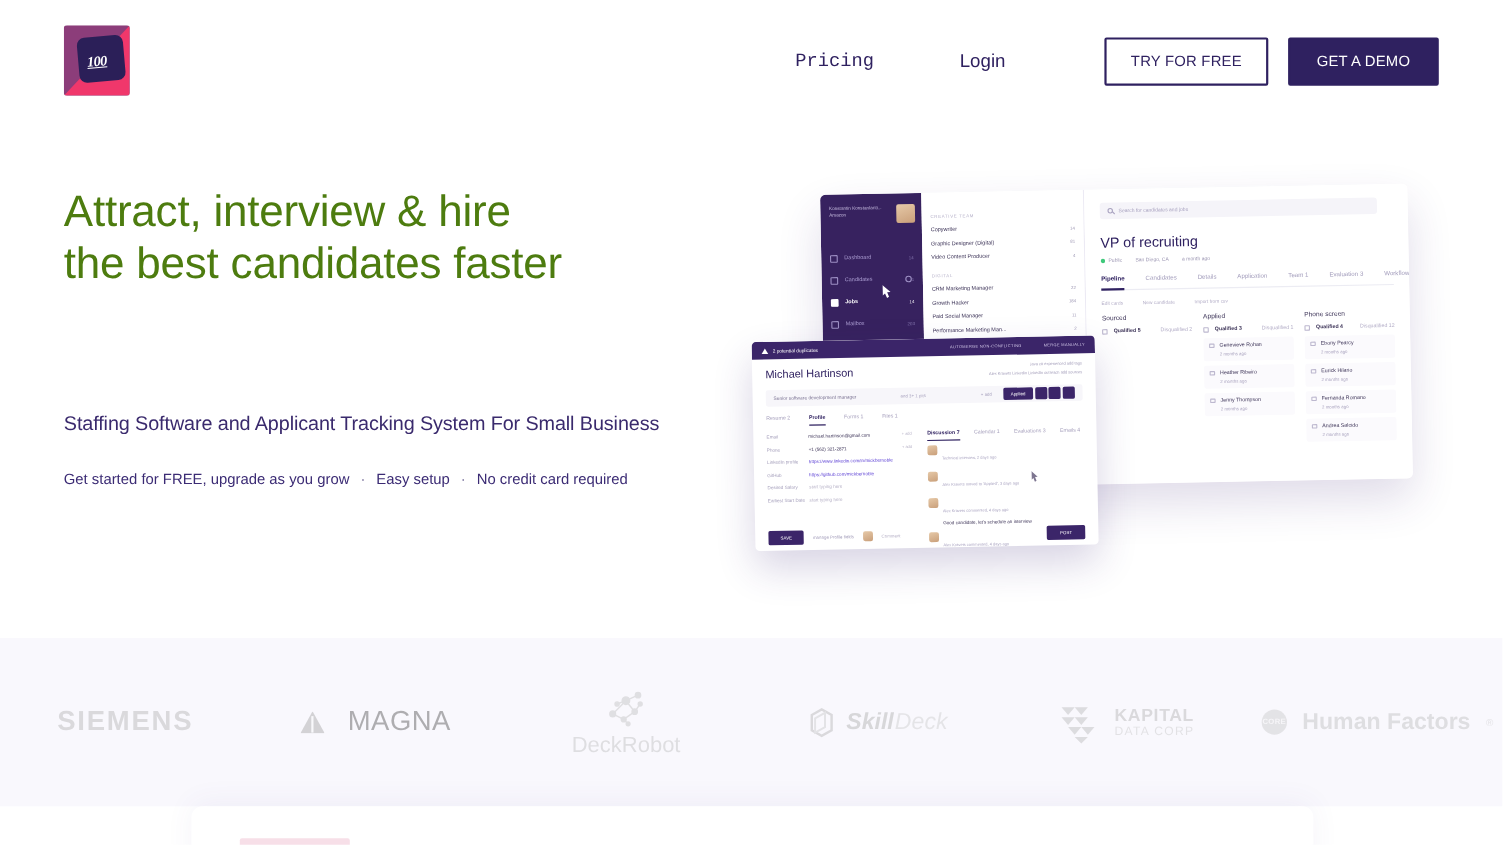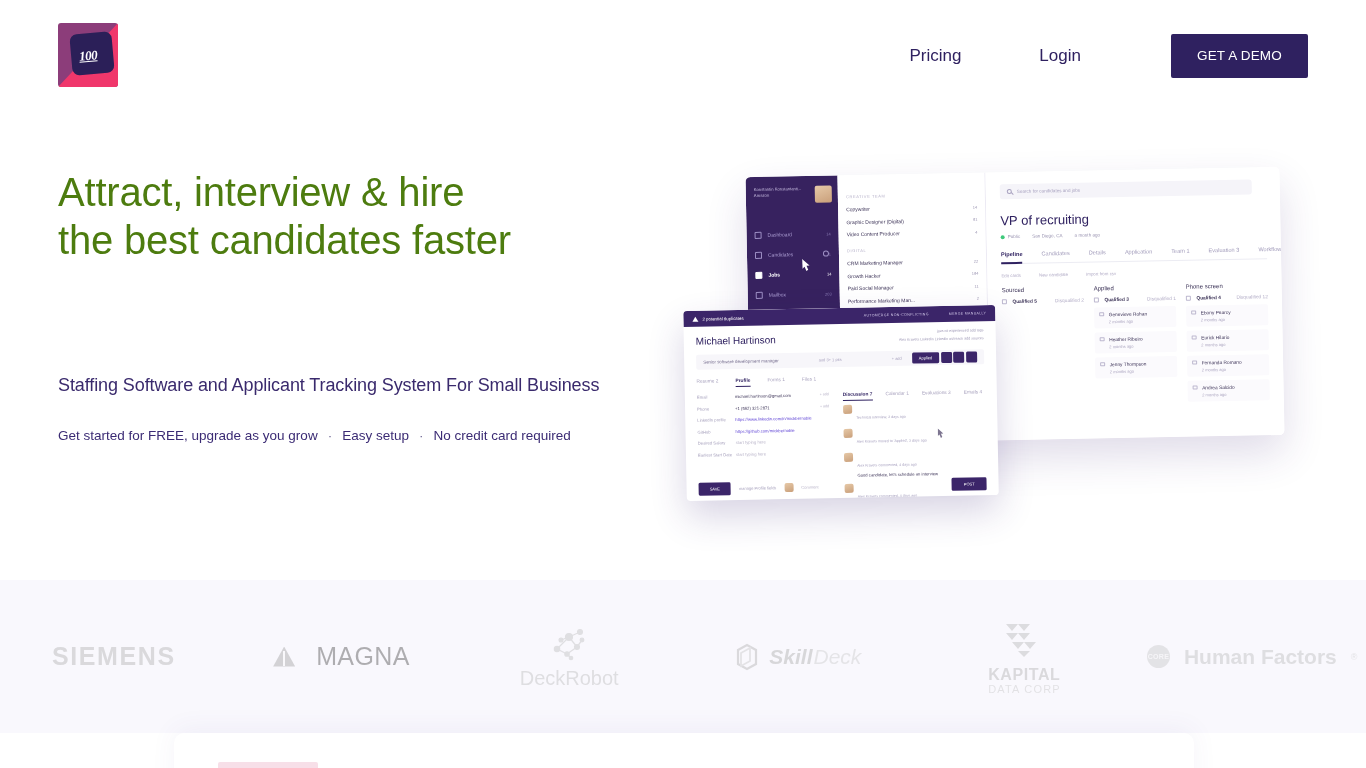--- a/index.html
+++ b/index.html
@@ -47,21 +47,21 @@
     font-family:"Liberation Serif", serif;
     text-decoration: underline;
     transform: rotate(-5deg) translateY(1px);
   }
 
   .nav { position:absolute; right: 58px; top: 0; height:112px; display:flex; align-items:center; gap:0; }
   .nav-link {
     font-size: 17px; color:#2f2160; text-decoration:none;
     padding: 8px 10px; cursor:pointer; white-space:nowrap;
   }
-  .nav-link.pricing { margin-right: 58px; }
+  .nav-link.pricing { margin-right: 58px; font-family: Liberation Mono, monospace; }
   .nav-link.login { margin-right: 80px; }
   .btn-outline {
     border: 2px solid #2f2160; color:#2f2160; background:#fff;
     font-size: 13.5px; letter-spacing:0.2px;
     padding: 0 22px; height: 44px; line-height: 40px;
     border-radius: 2px; cursor:pointer; white-space:nowrap;
     margin-right: 18px; font-family:"Liberation Sans", sans-serif;
   }
   .btn-solid {
     border: 2px solid #2f2160; background:#2f2160; color:#ffffff;
@@ -237,21 +237,21 @@
   .lg-siemens { font-size:25px; font-weight:bold; letter-spacing:1.6px; color:#aeaab8; font-family:"Liberation Sans", sans-serif; }
   .lg-magna { display:flex; align-items:center; gap:6px; }
   .lg-magna .m { width:22px; height:20px; background:#9d99a8; clip-path: polygon(50% 0, 100% 100%, 0 100%); position:relative; }
   .lg-magna .m:after { content:''; position:absolute; left:46%; top:22%; width:1.6px; height:78%; background:#f9f8fd; }
   .lg-magna .t { font-size:25px; font-weight:normal; letter-spacing:0.4px; color:#be185d;margin-left:15px; }
   .lg-deck { display:flex; align-items:center; gap:6px;flex-direction:column; }
   .lg-deck .t { font-size:20px; color:#b9b6c2; font-weight:500; }
   .lg-skill { display:flex; align-items:center; gap:7px;font-style:italic; }
   .lg-skill .t1 { font-size:21px; font-weight:bold; color:#a8a4b2; }
   .lg-skill .t2 { font-size:21px; color:#c9c6d1; }
-  .lg-kapital { display:flex; align-items:center; gap:8px;flex-direction:column; }
+  .lg-kapital { display:flex; align-items:center; gap:8px; }
   .lg-kapital .kt1 { font-size:16px; font-weight:bold; letter-spacing:0.6px; color:#aeaab8; line-height:17px; }
   .lg-kapital .kt2 { font-size:11px; letter-spacing:1.2px; color:#c3c0cb; line-height:13px; }
   .lg-core { display:flex; align-items:center; gap:14px; }
   .lg-core .badge { width:23px; height:23px; border-radius:50%; background:#c6c3ce; color:#f3f2f7; font-size:7px; font-weight:bold; display:flex; align-items:center; justify-content:center; letter-spacing:0.3px; }
   .lg-core .t { font-size:21px; font-weight:bold; color:#b9b6c2; }
   .lg-core .reg { font-size:9px; color:#c3c0cb; vertical-align:super; }
 
   
   .bottom-card {
     position:absolute; left:174px; top:733px; width:1020px; height:80px;
@@ -273,20 +273,21 @@
     <div class="logo">
       <div class="half-purple"></div>
       <div class="half-pink"></div>
       <div class="tile"></div>
       <div class="tile-text">100</div>
     </div>
 
     <div class="nav">
       <a class="nav-link pricing" href="#">Pricing</a>
       <a class="nav-link login" href="#">Login</a>
+      <button class="btn-outline">TRY FOR FREE</button>
       <button class="btn-solid">GET A DEMO</button>
     </div>
   </div>
 
   <div class="hero-left">
     <h1 class="headline">Attract, interview &amp; hire
 the best candidates faster</h1>
     <p class="subhead">Staffing Software and Applicant Tracking System For Small Business</p>
 
 

